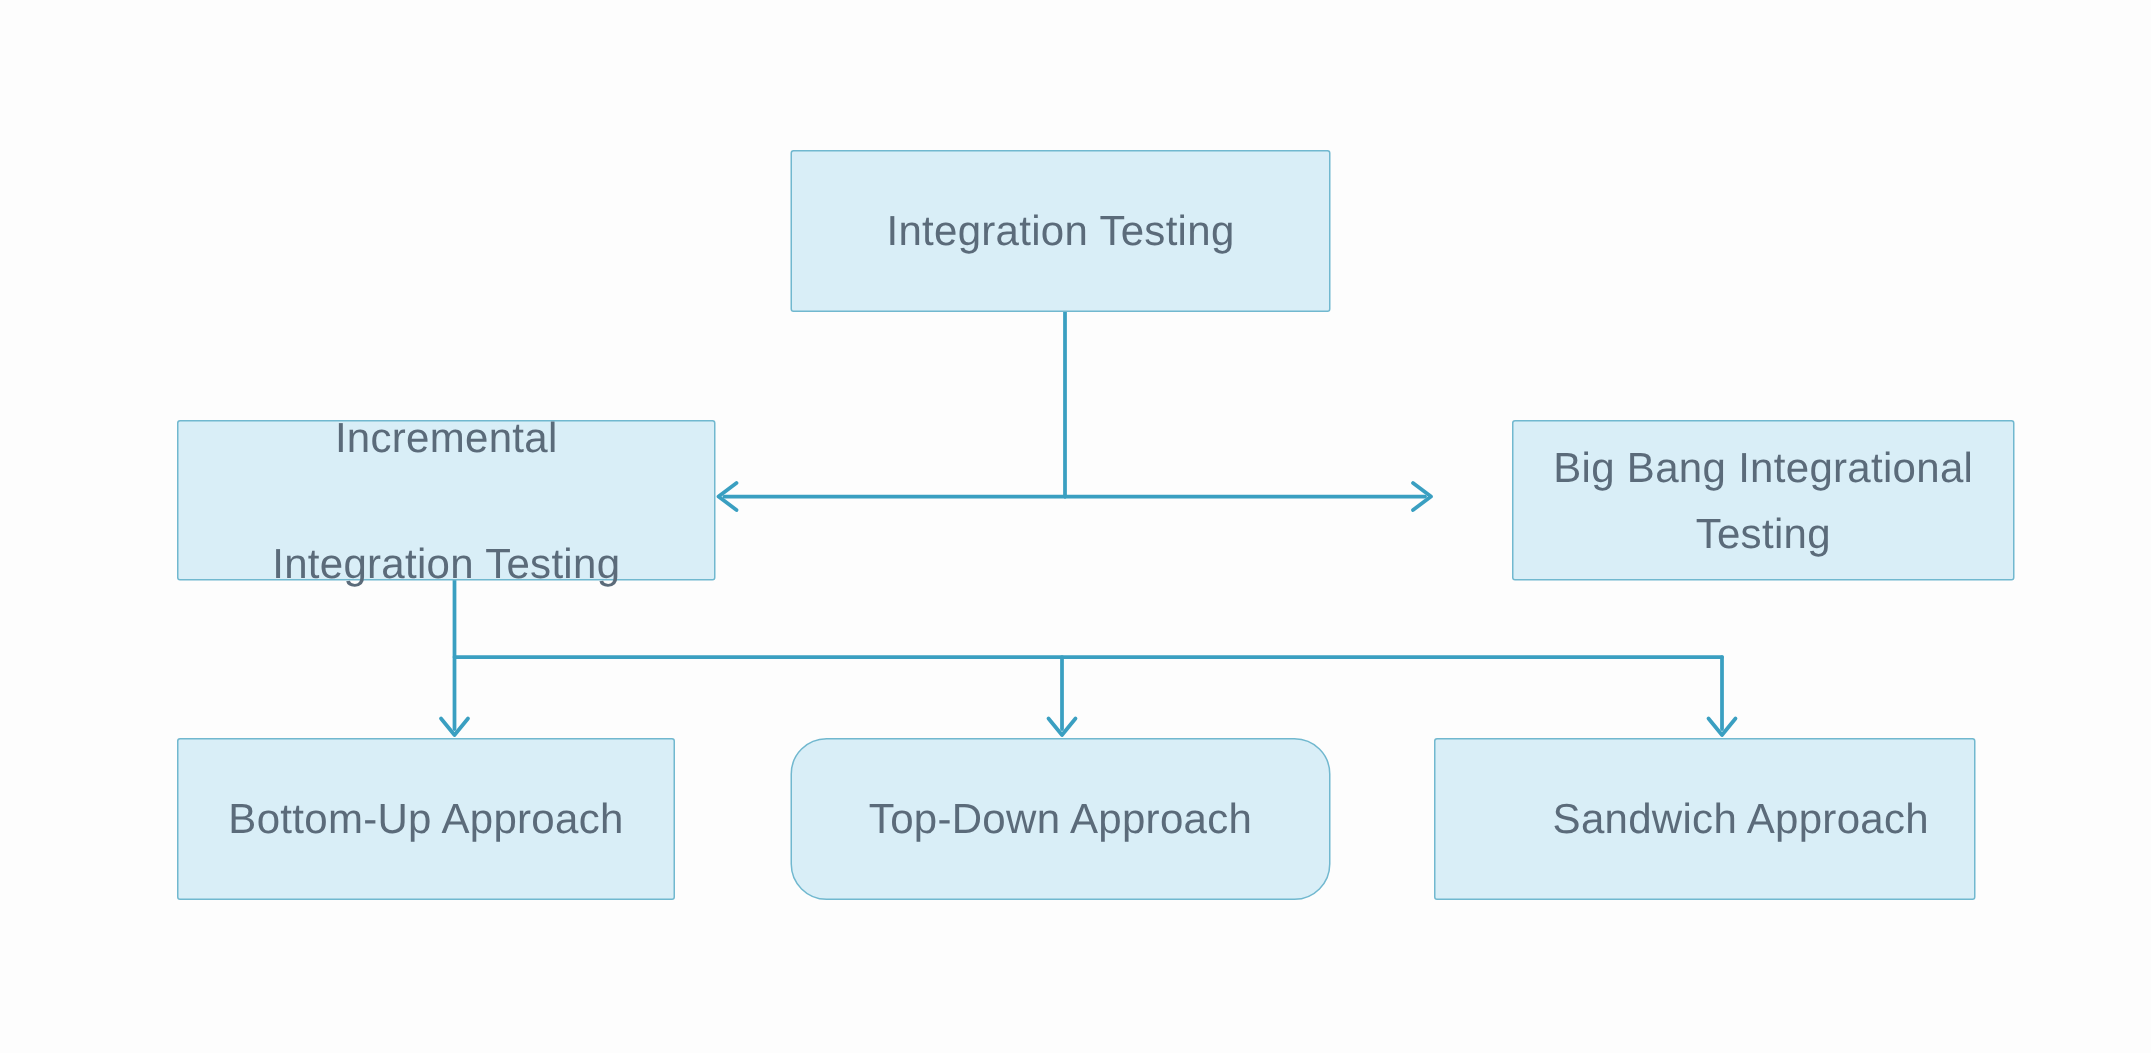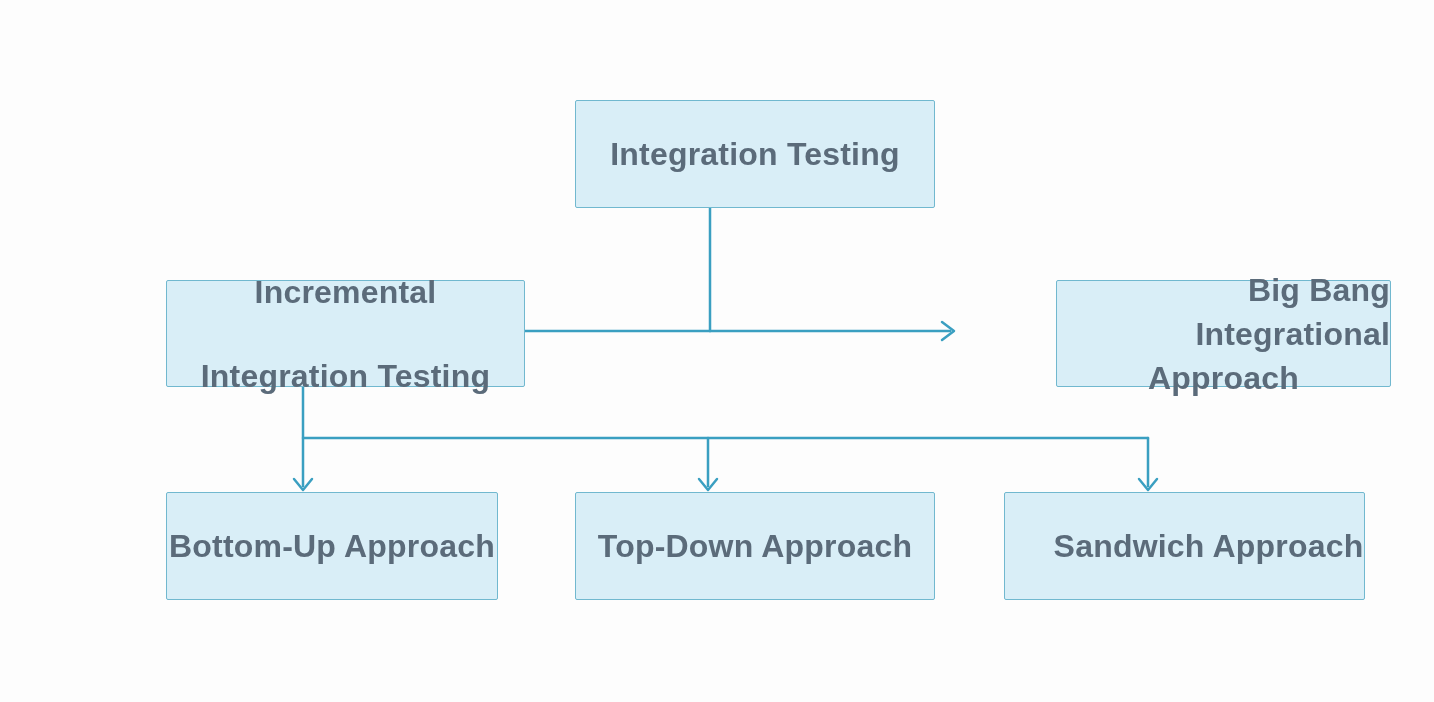--- a/index.html
+++ b/index.html
@@ -36,33 +36,32 @@
     position:absolute;
     background:var(--node-fill);
     border:1.6px solid var(--node-border);
     border-radius:2px;
     display:flex;
     flex-direction:column;
     align-items:center;
     justify-content:center;
     text-align:center;
     color:var(--text);
-    font-size:32px;
-    font-weight:700;
+    font-size:28px;
+    font-weight:400;
     line-height:44px;
     letter-spacing:.2px;
-    margin-left:48px;
   }
   .node span{display:block;}
   
   #node-0{left:527px;top:100px;width:360px;height:108px;}
   #node-1{left:118px;top:280px;width:359px;height:107px;gap:40px;}
   #node-2{left:1008px;top:280px;width:335px;height:107px;text-align:right;}
   #node-3{left:118px;top:492px;width:332px;height:108px;}
-  #node-4{left:527px;top:492px;width:360px;height:108px;}
+  #node-4{left:527px;top:492px;width:360px;height:108px;border-radius:24px;}
   #node-5{left:956px;top:492px;width:361px;height:108px;padding-left:48px;}
 </style>
 </head>
 <body>
 
 <div class="canvas">
 
   <svg class="connectors" viewBox="0 0 1434 702" aria-hidden="true">
     <g class="stroke">
 
@@ -87,21 +86,21 @@
     <span>Integration Testing</span>
   </div>
 
   <div class="node" id="node-1">
     <span>Incremental</span>
     <span>Integration Testing</span>
   </div>
 
   <div class="node" id="node-2">
     <span>Big Bang Integrational</span>
-    <span>Approach</span>
+    <span>Testing</span>
   </div>
 
   <div class="node" id="node-3">
     <span>Bottom-Up Approach</span>
   </div>
 
   <div class="node" id="node-4">
     <span>Top-Down Approach</span>
   </div>
 

